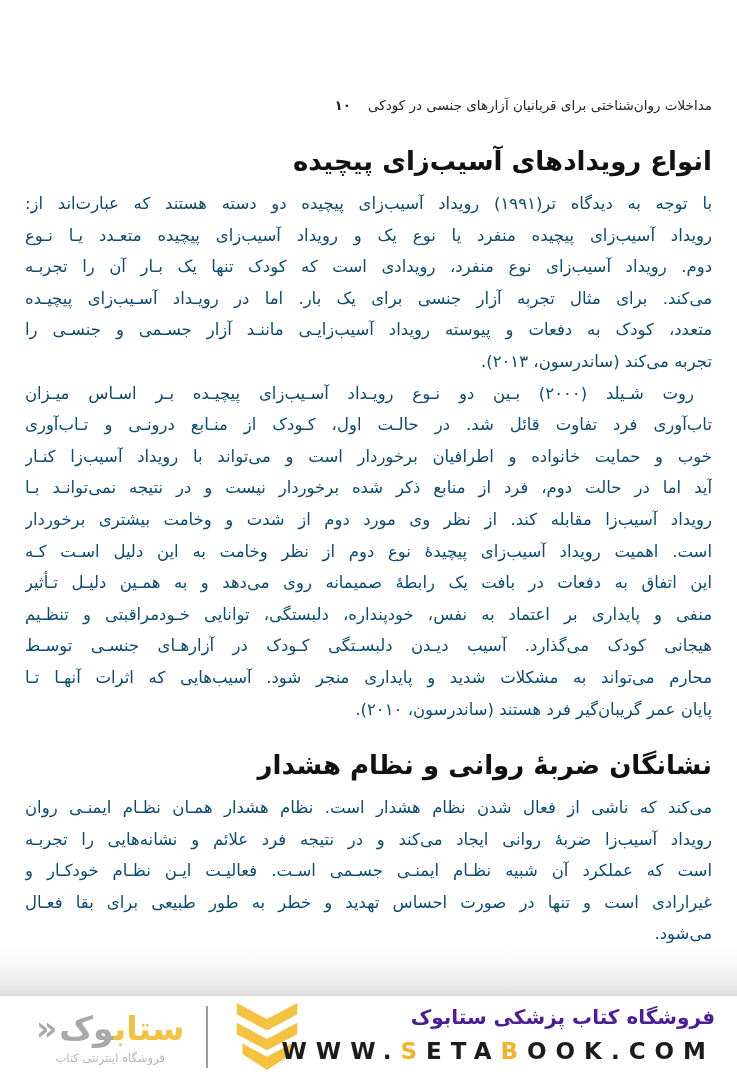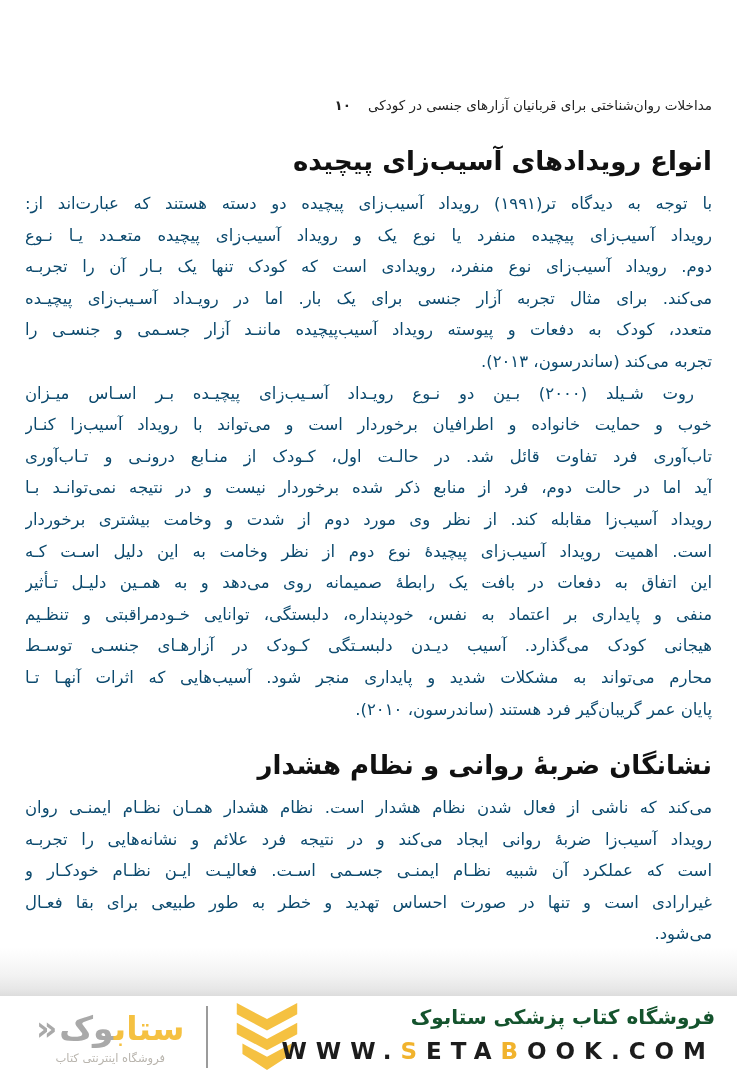--- a/index.html
+++ b/index.html
@@ -21,21 +21,21 @@
 
   .paras{margin-top:13px;font-size:16.5px;color:#0c4a6e;}
   .line{height:31.6px;line-height:31.6px;text-align:justify;text-align-last:justify;
     white-space:nowrap;overflow:hidden;}
   .line.last{text-align-last:right;}
   .line.indent{padding-right:18px;}
 
   
   .footer{position:absolute;top:996px;left:0;width:737px;height:84px;background:#fff;}
   .footer-right{position:absolute;top:6px;right:22px;text-align:right;direction:rtl;}
-  .store-title{font-size:20px;font-weight:bold;color:#14532d;line-height:30px;}
+  .store-title{font-size:20px;font-weight:bold;color:#4c1d95;line-height:30px;}
   .url{direction:ltr;margin-top:6px;font-size:23px;font-weight:bold;letter-spacing:9px;
     color:#1c1c1c;font-family:"DejaVu Sans",sans-serif;}
   .url .accent{color:#f1b32d;}
 
   .logo{position:absolute;left:36px;top:7px;display:flex;align-items:center;gap:21px;}
   .logo-text{direction:rtl;text-align:center;}
   .wordmark{font-size:33px;font-weight:bold;line-height:40px;white-space:nowrap;}
   .wm-y{color:#f5c141;}
   .wm-g{color:#a9a9a9;}
   .wm-chev{color:#a9a9a9;margin-right:2px;}
@@ -57,27 +57,27 @@
       </div>
 
       <div class="h1">انواع رویدادهای آسیب‌زای پیچیده</div>
 
       <div class="paras">
           <div class="para">
             <div class="line">با توجه به دیدگاه تر(۱۹۹۱) رویداد آسیب‌زای پیچیده دو دسته هستند که عبارت‌اند از:</div>
             <div class="line">رویداد آسیب‌زای پیچیده منفرد یا نوع یک و رویداد آسیب‌زای پیچیده متعـدد یـا نـوع</div>
             <div class="line">دوم. رویداد آسیب‌زای نوع منفرد، رویدادی است که کودک تنها یک بـار آن را تجربـه</div>
             <div class="line">می‌کند. برای مثال تجربه آزار جنسی برای یک بار. اما در رویـداد آسـیب‌زای پیچیـده</div>
-            <div class="line">متعدد، کودک به دفعات و پیوسته رویداد آسیب‌پیچیده ماننـد آزار جسـمی و جنسـی را</div>
+            <div class="line">متعدد، کودک به دفعات و پیوسته رویداد آسیب‌زایـی ماننـد آزار جسـمی و جنسـی را</div>
             <div class="line last">تجربه می‌کند (ساندرسون، ۲۰۱۳).</div>
           </div>
           <div class="para">
             <div class="line indent">روت شـیلد (۲۰۰۰) بـین دو نـوع رویـداد آسـیب‌زای پیچیـده بـر اسـاس میـزان</div>
+            <div class="line">تاب‌آوری فرد تفاوت قائل شد. در حالـت اول، کـودک از منـابع درونـی و تـاب‌آوری</div>
             <div class="line">خوب و حمایت خانواده و اطرافیان برخوردار است و می‌تواند با رویداد آسیب‌زا کنـار</div>
-            <div class="line">تاب‌آوری فرد تفاوت قائل شد. در حالـت اول، کـودک از منـابع درونـی و تـاب‌آوری</div>
             <div class="line">آید اما در حالت دوم، فرد از منابع ذکر شده برخوردار نیست و در نتیجه نمی‌توانـد بـا</div>
             <div class="line">رویداد آسیب‌زا مقابله کند. از نظر وی مورد دوم از شدت و وخامت بیشتری برخوردار</div>
             <div class="line">است. اهمیت رویداد آسیب‌زای پیچیدهٔ نوع دوم از نظر وخامت به این دلیل اسـت کـه</div>
             <div class="line">این اتفاق به دفعات در بافت یک رابطهٔ صمیمانه روی می‌دهد و به همـین دلیـل تـأثیر</div>
             <div class="line">منفی و پایداری بر اعتماد به نفس، خودپنداره، دلبستگی، توانایی خـودمراقبتی و تنظـیم</div>
             <div class="line">هیجانی کودک می‌گذارد. آسیب دیـدن دلبسـتگی کـودک در آزارهـای جنسـی توسـط</div>
             <div class="line">محارم می‌تواند به مشکلات شدید و پایداری منجر شود. آسیب‌هایی که اثرات آنهـا تـا</div>
             <div class="line last">پایان عمر گریبان‌گیر فرد هستند (ساندرسون، ۲۰۱۰).</div>
           </div>
         </div>

